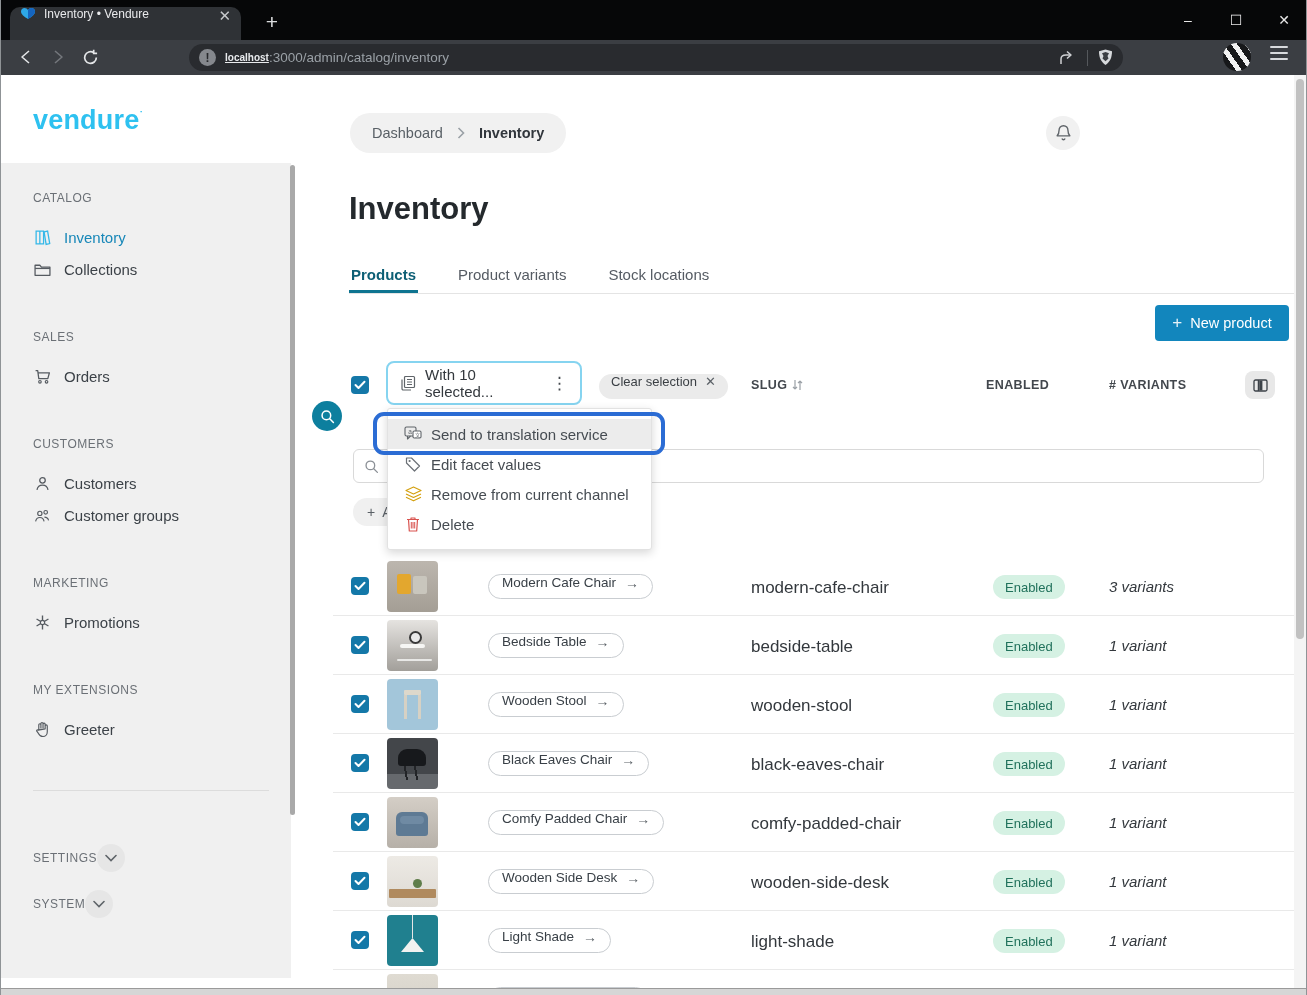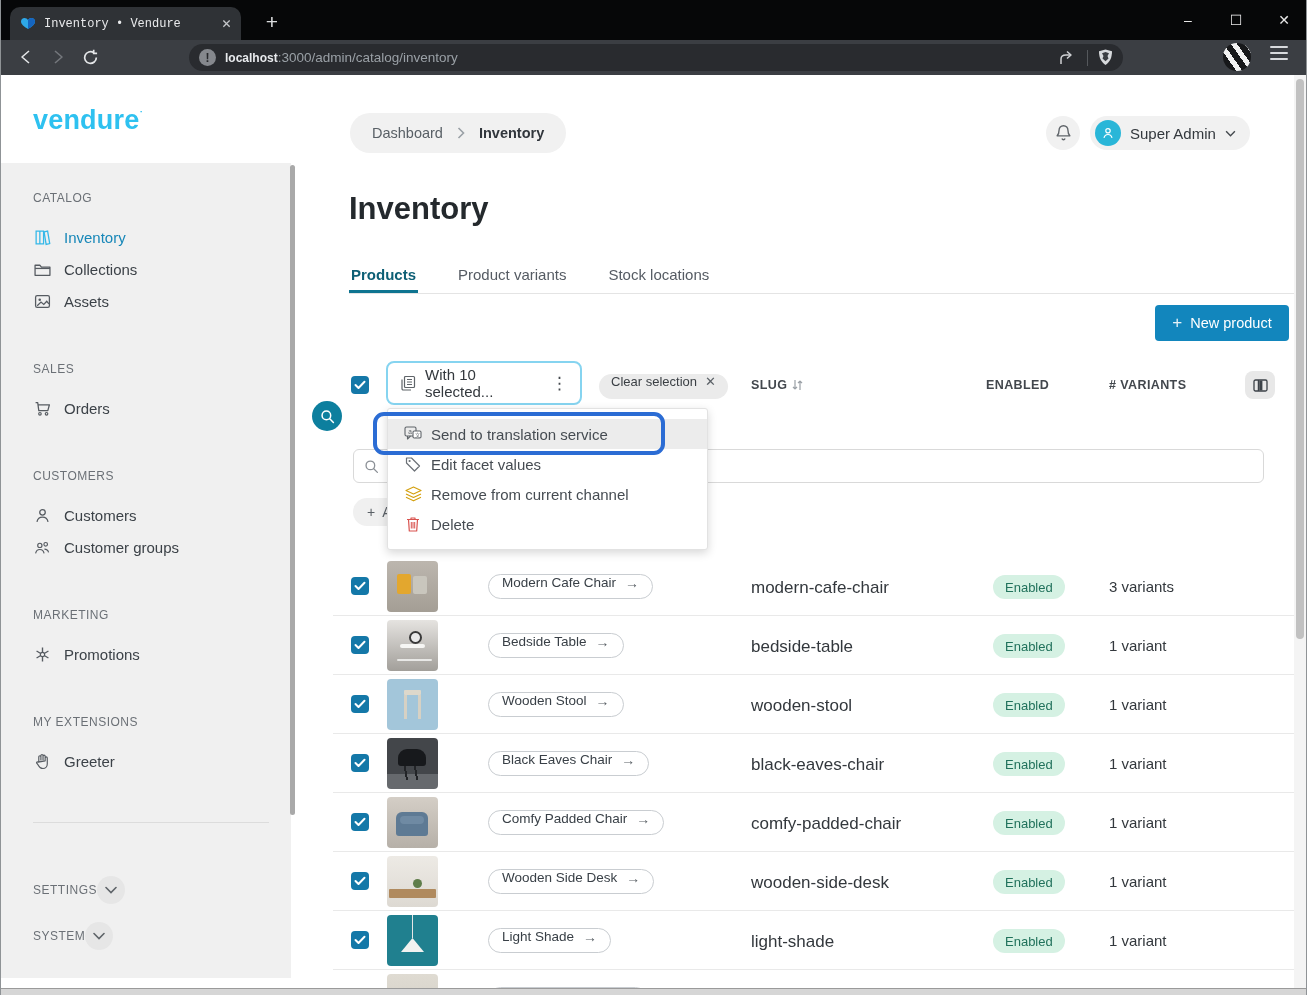--- a/index.html
+++ b/index.html
@@ -3,34 +3,34 @@
 <meta charset="utf-8">
 <style>
   * { margin:0; padding:0; box-sizing:border-box; }
   html,body { width:1307px; height:995px; overflow:hidden; font-family:"Liberation Sans", sans-serif; }
   .window { position:relative; width:1307px; height:995px; background:#fff;
             border-left:1px solid #8f9396; border-right:1px solid #8f9396; }
 
   
   .tabstrip { position:absolute; left:0; top:0; right:0; height:40px; background:#060708; }
   .tab { position:absolute; left:9px; top:7px; width:231px; height:33px; background:#2f3236;
-         border-radius:10px 10px 0 0; display:flex; align-items:center; padding:0 10px; gap:8px;font-family:Liberation Mono, monospace; }
+         border-radius:10px 10px 0 0; display:flex; align-items:flex-start; padding:0 10px; gap:8px; }
   .tab-title { color:#e9eaec; font-size:12px; flex:1; white-space:nowrap; overflow:hidden; }
   .tab-close { color:#c6c8cb; font-size:15px; cursor:default; }
   .newtab-btn { position:absolute; left:258px; top:10px; color:#dadcde; font-size:21px; font-weight:400; width:26px; text-align:center; }
   .win-controls { position:absolute; right:14px; top:0; height:40px; display:flex; align-items:center; gap:32px; color:#e8e8e8; }
   .win-controls span { font-size:14px; width:16px; text-align:center; }
 
   .toolbar { position:absolute; left:0; top:40px; right:0; height:35px; background:#3b3e43; }
   .nav-ic { position:absolute; top:5px; width:24px; height:24px; display:flex; align-items:center; justify-content:center; }
   .urlbar { position:absolute; left:188px; top:44px; width:934px; height:27px; background:#292b2f;
             border-radius:14px; display:flex; align-items:center; padding:0 10px; }
   .url-info { width:17px; height:17px; border-radius:50%; background:#85888d; color:#26282b; font-size:12px; font-weight:700;
               display:flex; align-items:center; justify-content:center; margin-right:9px; }
-  .url-host { color:#e8eaed; font-size:12px; font-weight:700; }
+  .url-host { color:#e8eaed; font-size:10px; font-weight:700;text-decoration:underline; }
   .url-rest { color:#9aa0a6; font-size:13.5px; }
   .url-right { margin-left:auto; display:flex; align-items:center; gap:10px; }
   .url-sep { width:1px; height:16px; background:#55585c; }
   .avatar-stripes { position:absolute; right:55px; top:43px; width:28px; height:28px; border-radius:50%;
        background:repeating-linear-gradient(55deg,#f2f2f2 0 5px,#17181a 5px 11px); }
   .hamburger { position:absolute; right:18px; top:46px; width:18px; display:flex; flex-direction:column; gap:4px; }
   .hamburger i { height:2px; background:#d8dadd; border-radius:1px; }
 
   
   .app { position:absolute; left:0; top:75px; right:0; bottom:7px; background:#404040; overflow:hidden; }
@@ -100,41 +100,41 @@
   
   .search-fab { position:absolute; left:11px; top:326px; width:30px; height:30px; border-radius:50%; background:#0d7f9e;
                 display:flex; align-items:center; justify-content:center; color:#fff; z-index:5; cursor:pointer; }
   .search-input { position:absolute; left:52px; top:374px; width:911px; height:34px; background:#fff; border:1px solid #d9d9d9;
                   border-radius:6px; display:flex; align-items:center; padding:0 10px; gap:8px; z-index:1; }
   .search-input .caret { width:1px; height:16px; background:#33383d; }
   .add-filter-chip { position:absolute; left:52px; top:423px; height:28px; background:#f0f0f0; border-radius:14px;
                      display:flex; align-items:center; gap:7px; padding:0 14px; font-size:14px; color:#5a6066; z-index:1; cursor:pointer; }
 
   
-  .dropdown { position:absolute; left:86px; top:333px; width:321px; background:#fff; border:1px solid #e2e2e2;
+  .dropdown { position:absolute; left:86px; top:333px; width:265px; background:#fff; border:1px solid #e2e2e2;
               box-shadow:0 3px 10px rgba(0,0,0,.16); border-radius:3px; padding:10px 0; z-index:50; }
   .menu-item { height:30px; display:flex; align-items:center; gap:9px; padding:0 16px; font-size:15px; color:#464c52; cursor:pointer; }
   .menu-item.hovered { background:#ececec; }
   .menu-item .mi { width:18px; display:flex; justify-content:center; }
   .highlight-ring { position:absolute; left:72px; top:337px; width:292px; height:43px; border:4px solid #2b6cd4;
                     border-radius:11px; z-index:60; pointer-events:none; }
 
   
   .rows { position:absolute; left:32px; top:482px; right:0; bottom:0; }
   .trow { position:relative; height:59px; border-bottom:1px solid #e9e9e9; }
   .trow .checkbox { position:absolute; left:18px; top:20px; }
   .thumb { position:absolute; left:54px; top:4px; width:51px; height:51px; border-radius:4px; overflow:hidden; }
   .thumb::before, .thumb::after { content:""; position:absolute; }
   .name-pill { position:absolute; left:155px; top:17px; height:25px; background:#fff; border:1px solid #c9cdd1; border-radius:13px;
                display:flex; align-items:flex-start; gap:9px; padding:0 13px; font-size:13.5px; color:#394047; cursor:pointer; }
   .name-pill .arr { color:#5a6066; font-size:14px; }
   .slug { position:absolute; left:418px; top:21px; font-size:17px; color:#33383d; }
   .badge { position:absolute; left:660px; top:18px; height:24px; background:#d5f1e3; border-radius:12px;
            display:flex; align-items:center; padding:0 12px; font-size:13px; color:#20715b; }
-  .variants { position:absolute; left:776px; top:21px; font-size:15px; color:#33383d; }
+  .variants { position:absolute; left:776px; top:21px; font-size:15px; color:#33383d;font-style:italic; }
 
   .img-0 { background:linear-gradient(180deg,#bcb6ae,#a49e95); }
   .img-0::before { left:10px; top:13px; width:14px; height:20px; background:#e3a72e; border-radius:2px; }
   .img-0::after  { left:26px; top:15px; width:14px; height:18px; background:#c9c6bd; border-radius:2px; }
   .img-1 { background:linear-gradient(180deg,#e5e3e0,#a29f9a); }
   .img-1::before { left:13px; top:24px; width:25px; height:4px; background:#f6f6f4; border-radius:2px; box-shadow:8px 14px 0 -1px #e8e8e6, -4px 14px 0 -1px #e8e8e6; }
   .img-1::after  { left:22px; top:11px; width:9px; height:9px; border-radius:50%; border:2px solid #3a3a3a; background:#e9e9e9; }
   .img-2 { background:#a3c6da; }
   .img-2::before { left:17px; top:11px; width:17px; height:5px; background:#ddd8cb; border-radius:1px; }
   .img-2::after  { left:17px; top:16px; width:17px; height:24px; background:linear-gradient(90deg,#d6d1c4 0 3px,transparent 3px 14px,#d6d1c4 14px 17px); }
@@ -247,30 +247,20 @@
           </div>
           <div class="nav-item">
             <span class="ic">
                 <svg width="17" height="17" viewBox="0 0 16 16">
                   <path d="M1 4h4.5l1.5 1.7H15v7.8H1z" fill="none" stroke="currentColor" stroke-width="1.2" stroke-linejoin="round"></path>
                   <path d="M1 7h14" stroke="currentColor" stroke-width="1.2"></path>
                 </svg>
               </span>
             <span>Collections</span>
           </div>
-          <div class="nav-item">
-            <span class="ic">
-                <svg width="17" height="17" viewBox="0 0 16 16">
-                  <rect x="1.5" y="2.5" width="13" height="11" rx="1.5" fill="none" stroke="currentColor" stroke-width="1.2"></rect>
-                  <circle cx="5.4" cy="6.4" r="1.2" fill="currentColor"></circle>
-                  <path d="M3 12l3.6-3.4 2.6 2.2 2.8-3 2 2.4" fill="none" stroke="currentColor" stroke-width="1.2"></path>
-                </svg>
-              </span>
-            <span>Assets</span>
-          </div>
         </div>
 
         <div class="nav-section">
           <div class="nav-label">SALES</div>
           <div class="nav-item">
             <span class="ic">
                 <svg width="17" height="17" viewBox="0 0 16 16">
                   <path d="M1.5 2.5h2l1 7.5H13l1.5-5.5H4" fill="none" stroke="currentColor" stroke-width="1.2" stroke-linejoin="round"></path>
                   <circle cx="5.6" cy="13" r="1.2" fill="none" stroke="currentColor" stroke-width="1.1"></circle>
                   <circle cx="11.8" cy="13" r="1.2" fill="none" stroke="currentColor" stroke-width="1.1"></circle>
@@ -368,34 +358,20 @@
 
       <div class="bell-btn">
         <span>
             <svg width="17" height="18" viewBox="0 0 16 17">
               <path d="M8 1.6c-2.6 0-4.2 1.9-4.2 4.4 0 3-1 4.4-1.8 5.2h12c-.8-.8-1.8-2.2-1.8-5.2 0-2.5-1.6-4.4-4.2-4.4Z" fill="none" stroke="#5f6469" stroke-width="1.3" stroke-linejoin="round"></path>
               <path d="M6.5 13.8a1.6 1.6 0 0 0 3 0" fill="none" stroke="#5f6469" stroke-width="1.3"></path>
             </svg>
           </span>
       </div>
 
-      <div class="user-pill">
-        <span class="user-avatar">
-            <svg width="14" height="14" viewBox="0 0 16 16">
-              <circle cx="8" cy="5.4" r="2.5" fill="none" stroke="#fff" stroke-width="1.4"></circle>
-              <path d="M3.4 13.6c.6-2.6 2.3-3.9 4.6-3.9s4 1.3 4.6 3.9" fill="none" stroke="#fff" stroke-width="1.4"></path>
-            </svg>
-          </span>
-        <span class="user-name">Super Admin</span>
-        <span class="user-chev">
-            <svg width="11" height="7" viewBox="0 0 12 8">
-              <path d="M1 1.5 6 6.5 11 1.5" fill="none" stroke="#44494e" stroke-width="1.6"></path>
-            </svg>
-          </span>
-      </div>
 
       <h1 class="page-title">Inventory</h1>
 
       <div class="tabs">
         <span class="tab-item active">Products</span>
         <span class="tab-item">Product variants</span>
         <span class="tab-item">Stock locations</span>
       </div>
 
       <button class="new-product-btn">

